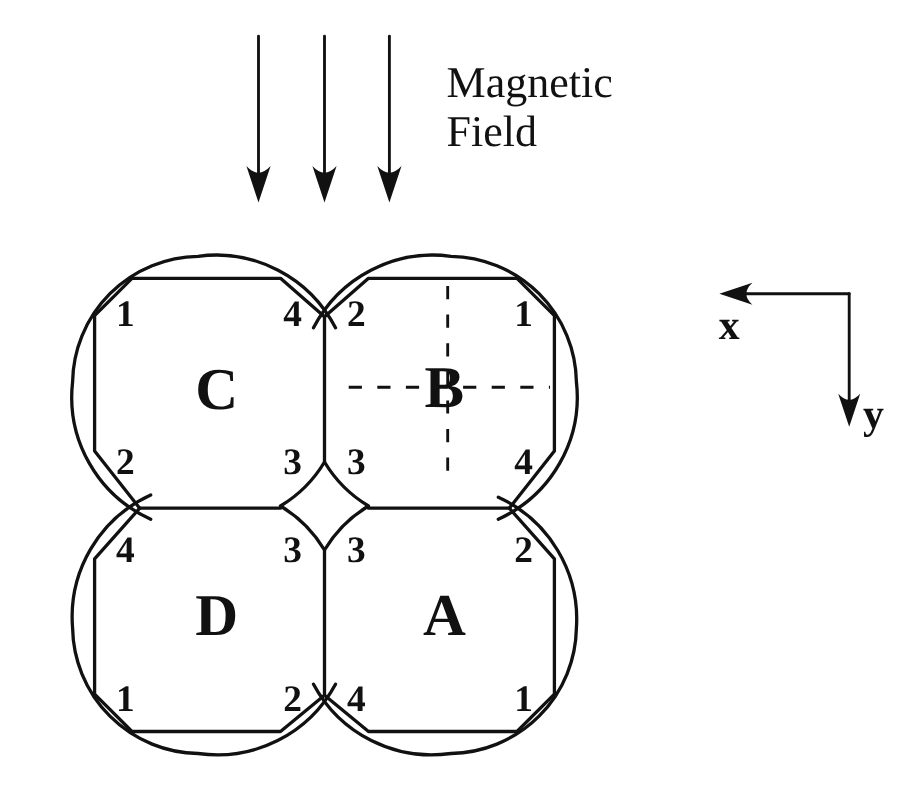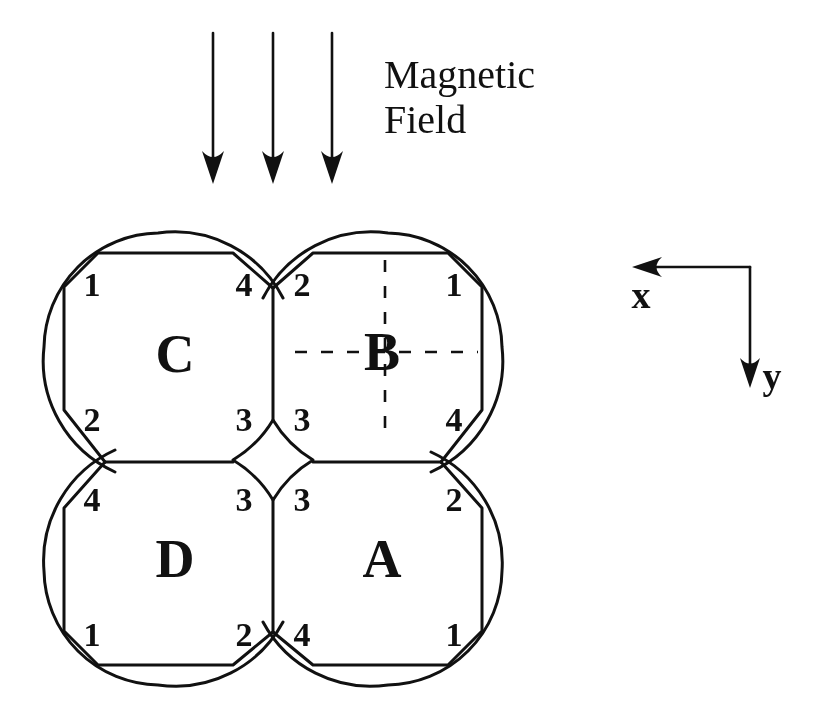--- a/index.html
+++ b/index.html
@@ -6,20 +6,21 @@
     margin: 0;
     padding: 0;
     background: #ffffff;
   }
   .stage {
     position: relative;
     width: 706px;
     height: 721px;
     background: #ffffff;
     font-family: "Liberation Serif", "DejaVu Serif", serif;
+    padding-left: 22px;
   }
   svg { display: block; }
   .ink-line {
     fill: none;
     stroke: #111111;
     stroke-width: 3;
     stroke-linecap: round;
     stroke-linejoin: round;
   }
   .ink-thin {

